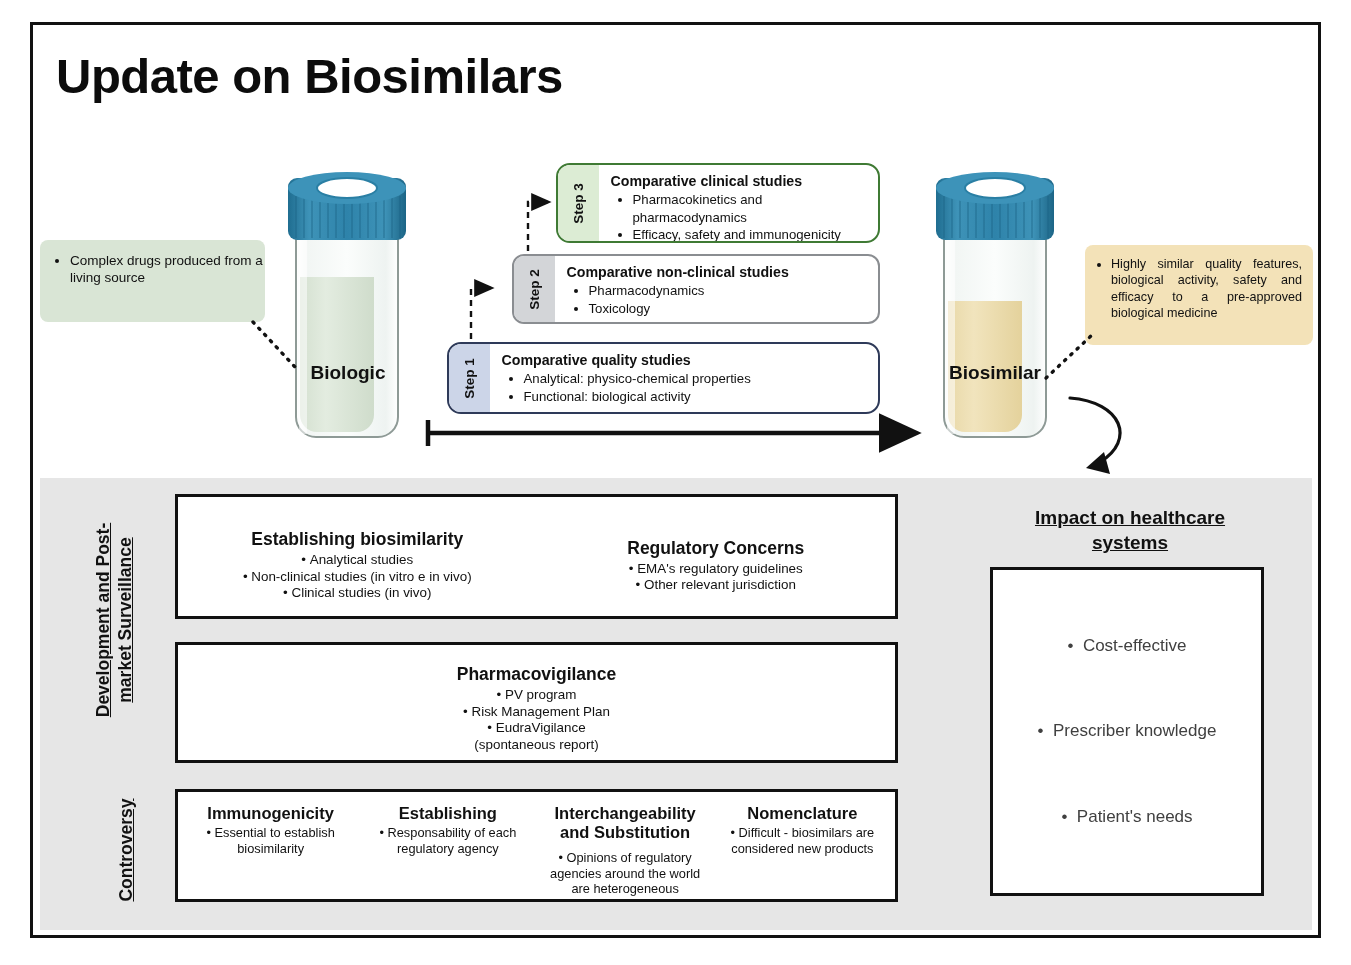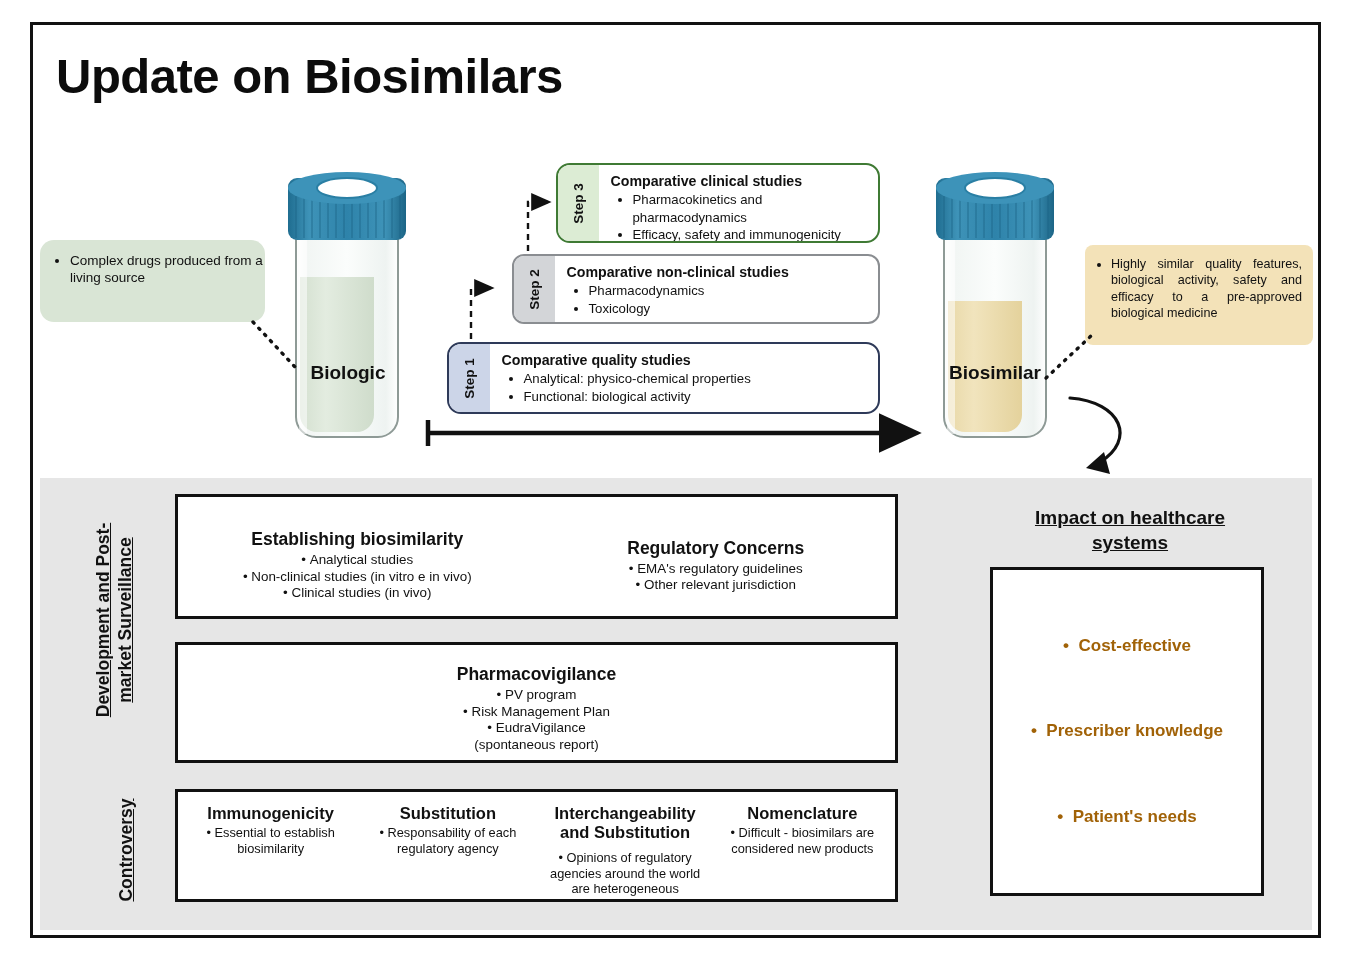--- a/index.html
+++ b/index.html
@@ -27,21 +27,21 @@
     font-size:49px;font-weight:bold;color:#0c0c0c;
     letter-spacing:-0.5px;
     white-space:nowrap;
   }
 
   
   .callout-green{
     position:absolute;left:40px;top:240px;
     width:225px;height:82px;
     background:#d9e5d5;
-    border-radius:14px;
+    border-radius:8px;
     box-sizing:border-box;
     padding:12px 0 10px 12px;
   }
   .callout-green ul{margin:0;padding-left:18px;}
   .callout-green li{font-size:13.5px;line-height:17px;color:#111;}
 
   
   .callout-yellow{
     position:absolute;left:1085px;top:245px;
     width:228px;height:100px;
@@ -153,21 +153,21 @@
     text-align:center;line-height:25px;
     text-decoration:underline;
   }
   .impact-list{
     position:absolute;left:990px;top:567px;width:274px;height:329px;
     display:flex;flex-direction:column;justify-content:space-around;
     align-items:center;box-sizing:border-box;padding:36px 0;
     pointer-events:none;
   }
   .impact-list div{
-    font-size:17px;font-weight:bold;color:#a16207;
+    font-size:17px;font-weight:normal;color:#404040;
   }
   .impact-list div::before{content:"\2022\00a0\00a0";}
 
   svg.ov{position:absolute;left:0;top:0;width:1351px;height:965px;pointer-events:none;}
   .italic{}
 </style>
 </head>
 <body>
 
 <div id="page">
@@ -395,21 +395,21 @@
 
   <div class="bbox" id="box-contr">
     <div class="four-col">
       <div>
         <div class="bhead">Immunogenicity</div>
         <ul class="blist">
           <li class="b">Essential to establish biosimilarity</li>
         </ul>
       </div>
       <div>
-        <div class="bhead">Substitution</div>
+        <div class="bhead">Establishing</div>
         <ul class="blist">
           <li class="b">Responsability of each regulatory agency</li>
         </ul>
       </div>
       <div>
         <div class="bhead">Interchangeability and Substitution</div>
         <ul class="blist" style="margin-top:8px;">
           <li class="b">Opinions of regulatory agencies around the world are heterogeneous</li>
         </ul>
       </div>

